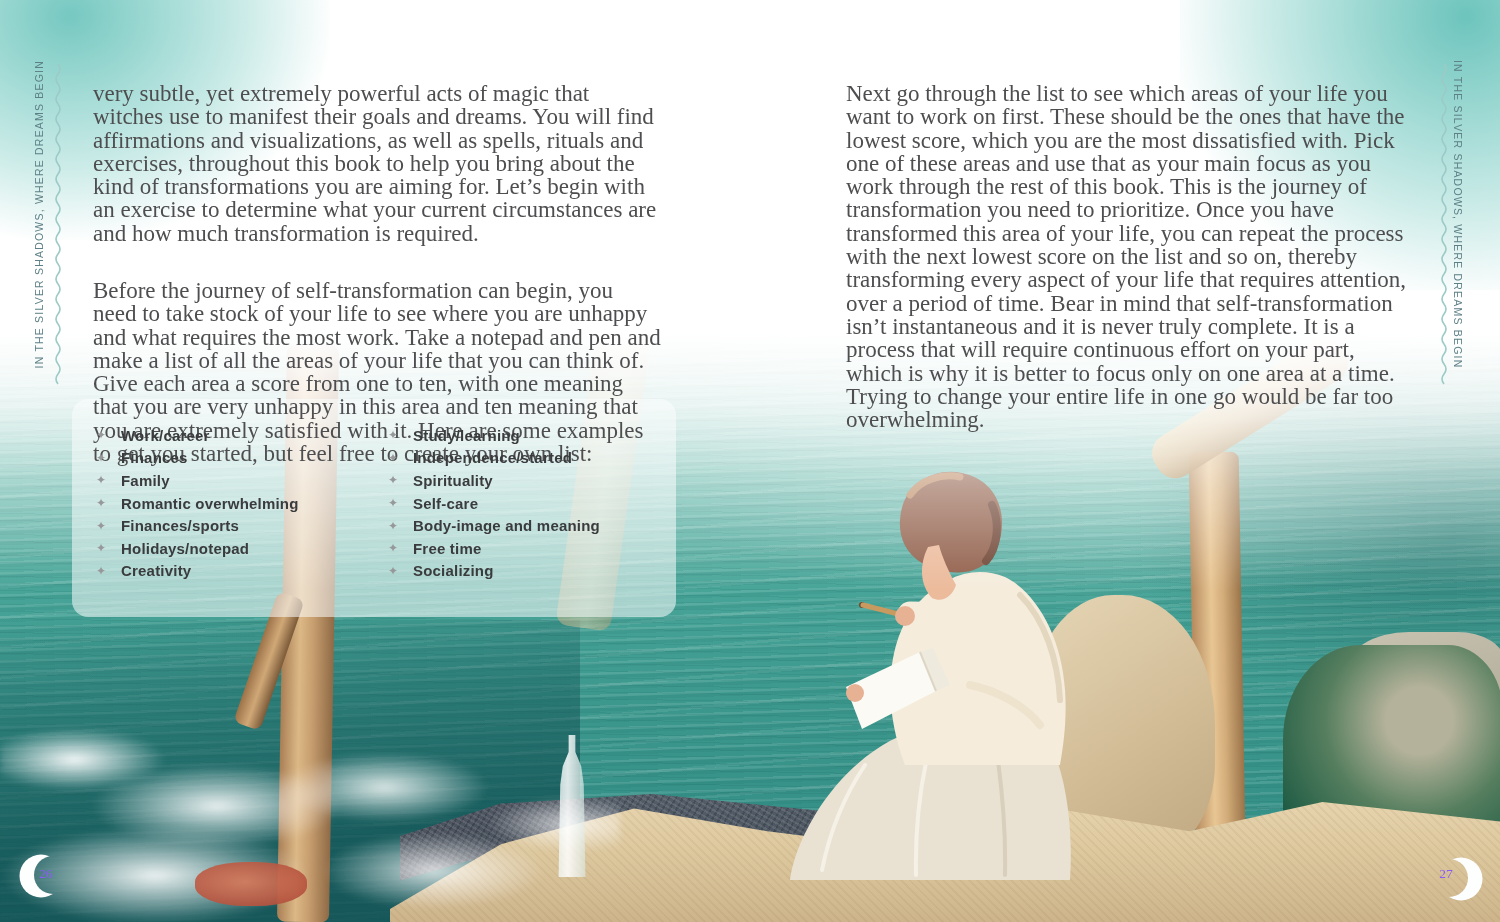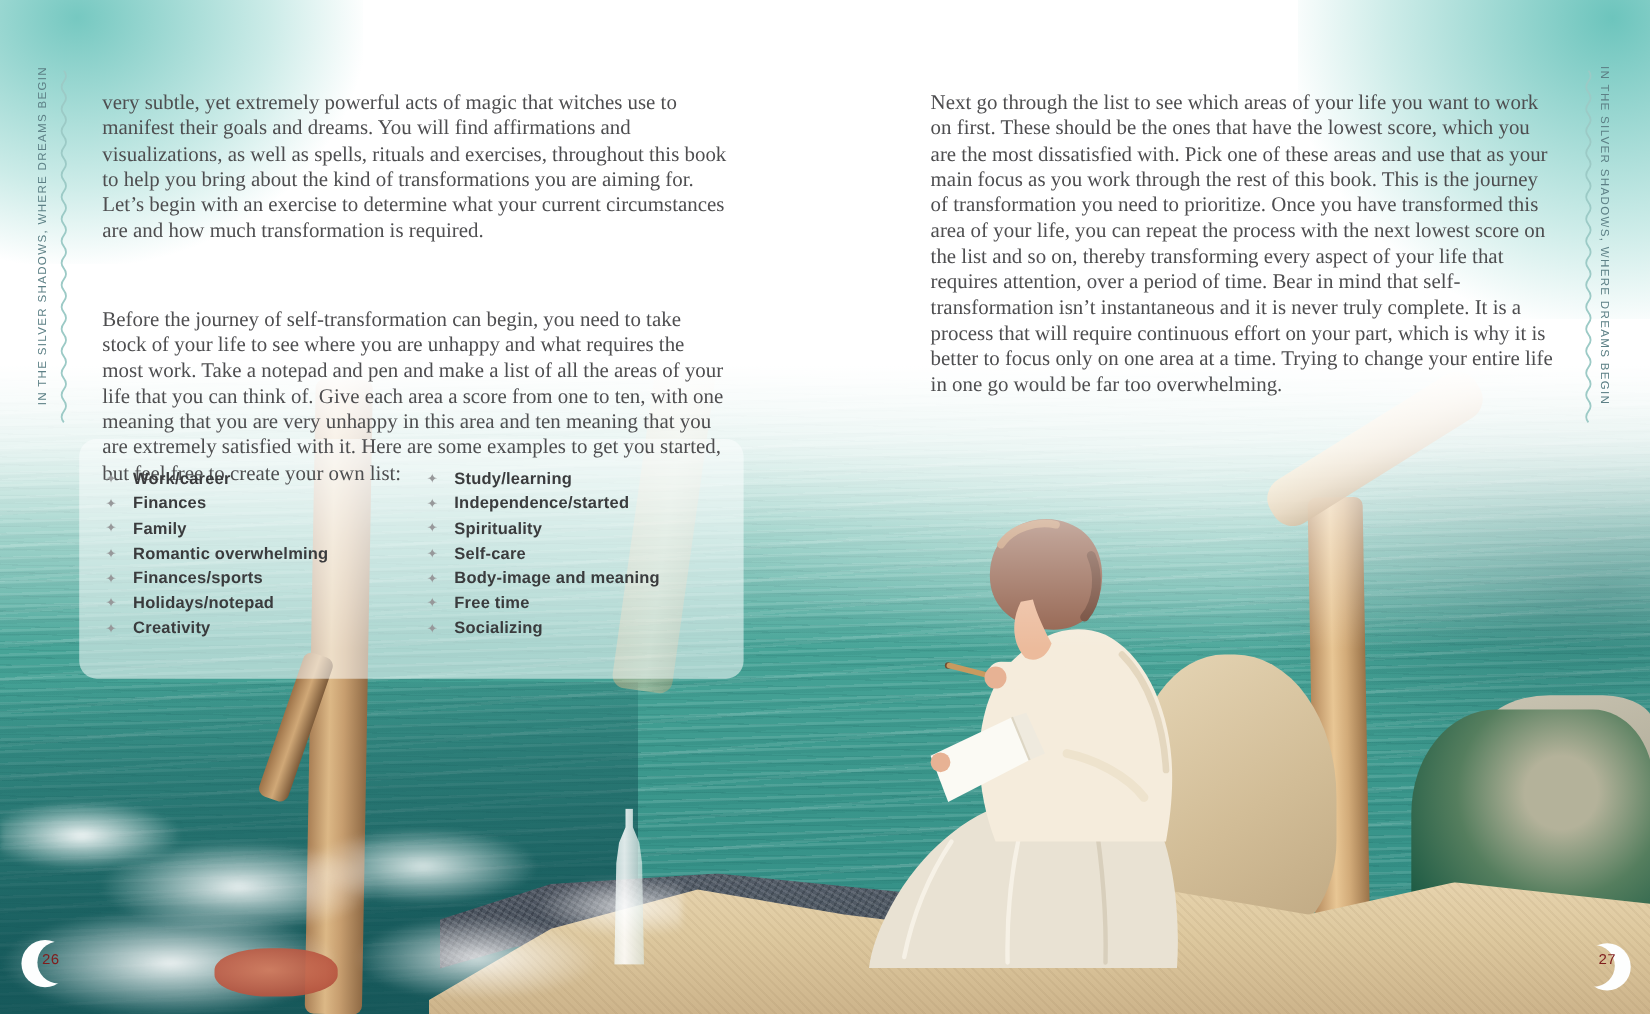--- a/index.html
+++ b/index.html
@@ -64,21 +64,21 @@
 
   
   .white-fade { left:0; top:0; width:1500px; height:922px; z-index:5; pointer-events:none;
     background:linear-gradient(180deg, #ffffff 0%, #ffffff 36%, rgba(255,255,255,0.80) 44%, rgba(255,255,255,0.40) 53%, rgba(255,255,255,0) 64%); }
   .glow-left { left:-70px; top:-80px; width:400px; height:320px; z-index:6; pointer-events:none;
     background:radial-gradient(ellipse at 35% 30%, rgba(72,182,172,0.75), rgba(110,200,190,0.35) 48%, transparent 72%); }
   .glow-right { left:1180px; top:-90px; width:420px; height:380px; z-index:6; pointer-events:none;
     background:radial-gradient(ellipse at 68% 28%, rgba(72,182,172,0.80), rgba(110,200,190,0.35) 50%, transparent 74%); }
 
   
-  .serif { font-family:"Liberation Serif", serif; font-size:19px; line-height:23.3px; color:#4e4e50; z-index:8; }
+  .serif { font-family:"Liberation Serif", serif; font-size:23px; line-height:23.3px; color:#4e4e50; z-index:8; }
   .para-left-1 { left:93px; top:82px; width:568px; }
   .heading { left:92px; top:236px; z-index:8; font-family:"Liberation Sans", sans-serif;
     font-size:25px; font-weight:700; letter-spacing:0.3px; color:#181818; }
   .para-left-2 { left:93px; top:279px; width:568px; }
   .para-right { left:846px; top:82px; width:566px; }
 
   .panel { left:72px; top:399px; width:604px; height:218px; z-index:7; border-radius:16px;
     background:rgba(252,254,253,0.55); }
   .list-wrap { left:96px; top:424px; width:560px; z-index:8; display:flex; }
   .list-col { width:292px; }
@@ -89,23 +89,23 @@
 
   .runhead { z-index:8; font-family:"Liberation Sans", sans-serif; font-size:10.5px; letter-spacing:1.2px;
     color:#5d8086; white-space:nowrap; }
   .runhead-left { left:33px; top:60px; writing-mode:vertical-rl; transform:rotate(180deg); }
   .runhead-right { left:1452px; top:60px; writing-mode:vertical-rl; }
   .wavy { z-index:8; }
   .wavy-left { left:53px; top:64px; }
   .wavy-right { left:1439px; top:64px; }
 
   .moon { z-index:9; }
-  .pageno { z-index:10; font-family:Liberation Mono, monospace; font-size:13.5px; color:#7f1d1d; width:24px; text-align:center; }
+  .pageno { z-index:10; font-family:Liberation Serif, serif; font-size:13.5px; color:#8b5cf6; width:24px; text-align:center; }
   .pageno-left { left:34px; top:866px; }
-  .pageno-right { left:1434px; top:866px;margin-left:15px; }
+  .pageno-right { left:1434px; top:866px; }
 </style>
 </head>
 <body>
 
 <div class="stage">
 
   <div class="abs sea"></div>
   <div class="abs dark-water"></div>
   <div class="abs faded-driftwood"></div>
   <div class="abs left-post"></div>

